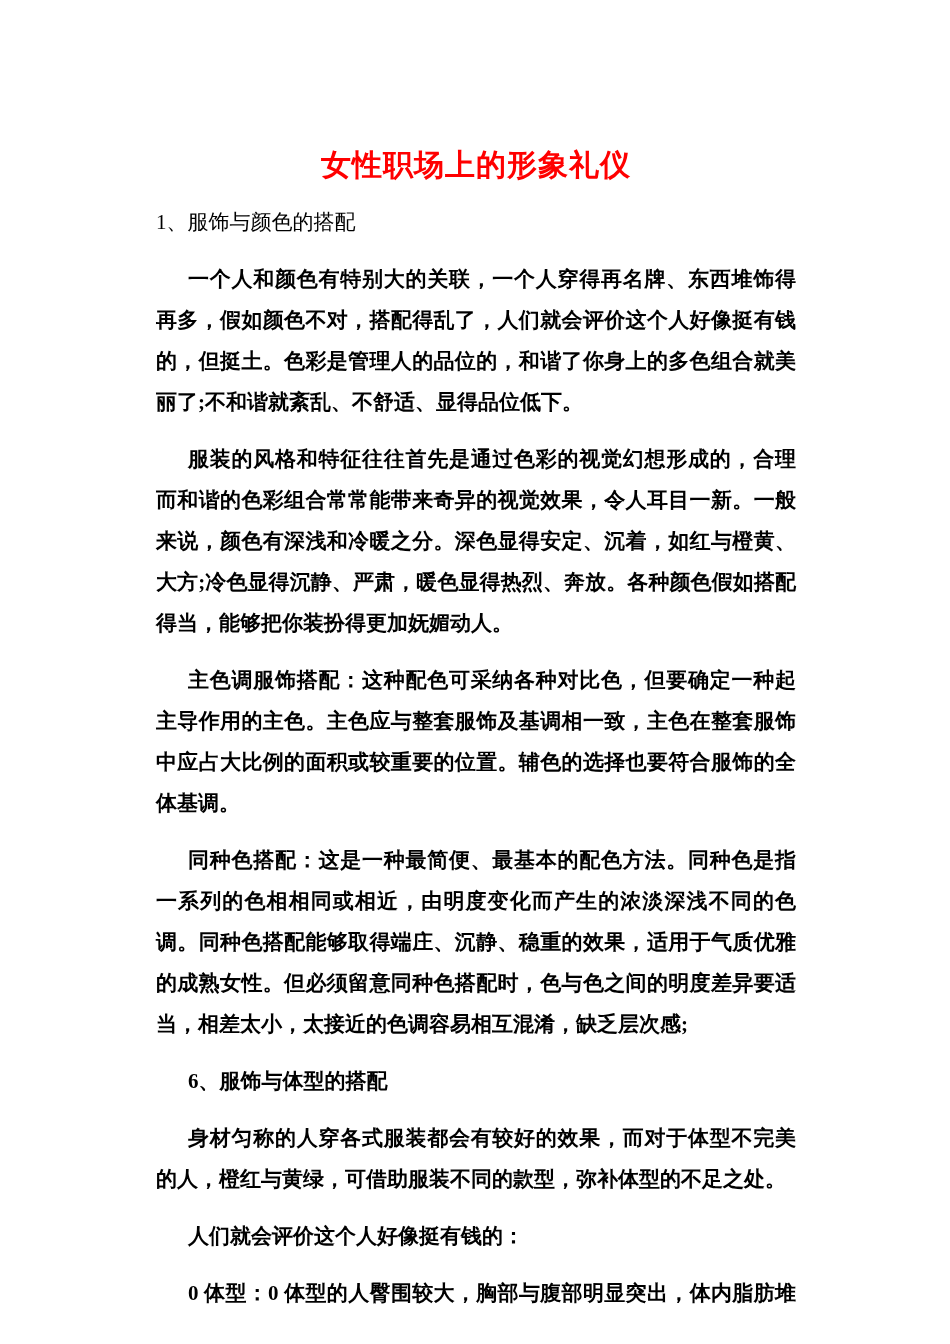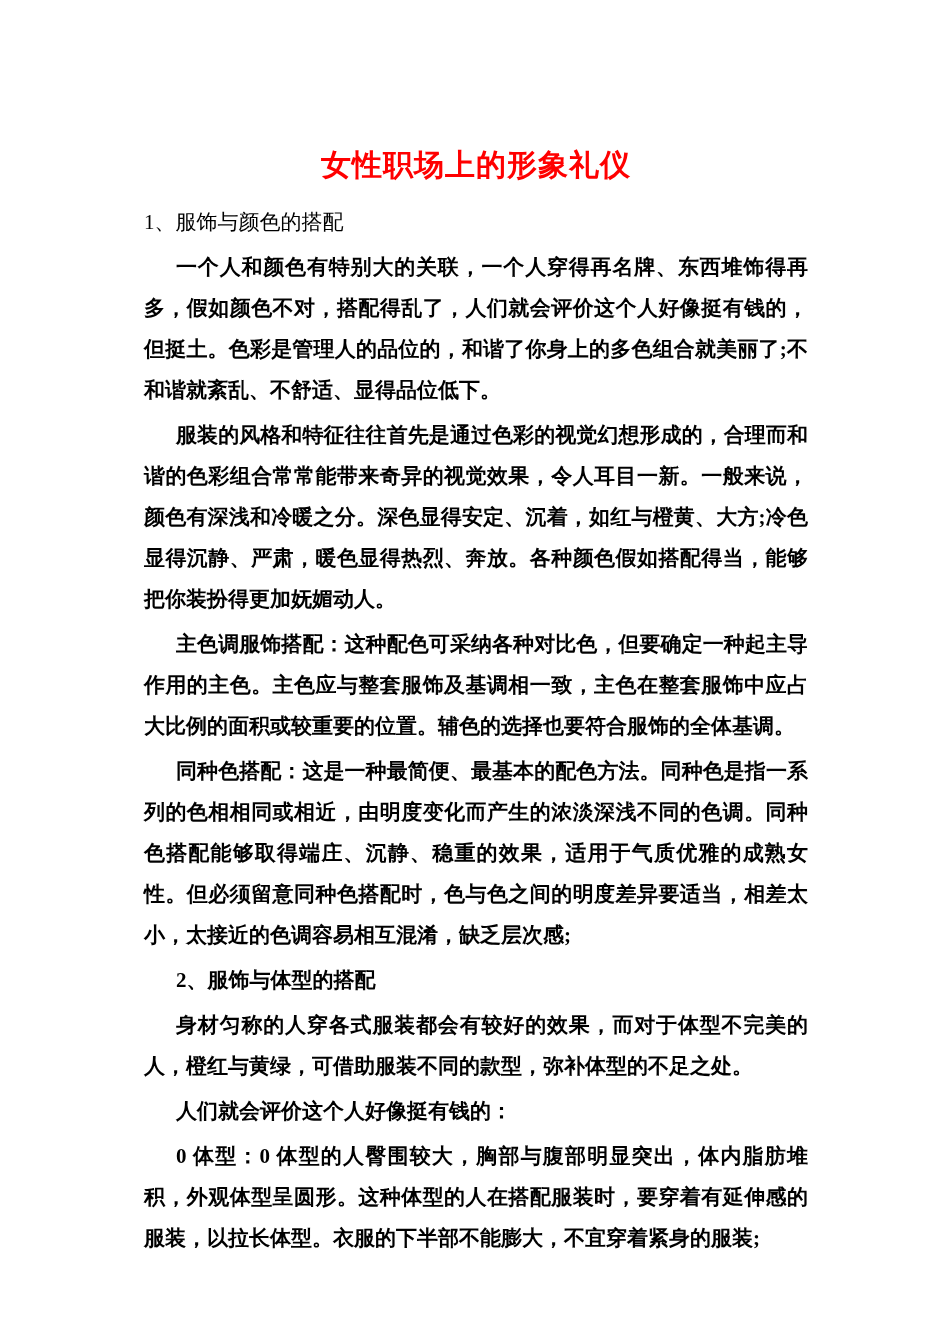--- a/index.html
+++ b/index.html
@@ -23,21 +23,21 @@
   }
   .doc-title {
     margin: 0 0 16px 0;
     font-size: 30px;
     line-height: 42px;
     font-weight: bold;
     text-align: center;
     letter-spacing: 1px;
   }
   .para {
-    margin: 4px;
+    margin: 16px;
     font-size: 21px;
     line-height: 41px;
     color: #000000;
     text-align: justify;
     text-justify: inter-ideograph;
     word-break: break-all;
   }
   .para.indent {
     text-indent: 32px;
     font-weight: bold;
@@ -54,21 +54,21 @@
 
     <p class="para indent">一个人和颜色有特别大的关联，一个人穿得再名牌、东西堆饰得再多，假如颜色不对，搭配得乱了，人们就会评价这个人好像挺有钱的，但挺土。色彩是管理人的品位的，和谐了你身上的多色组合就美丽了;不和谐就紊乱、不舒适、显得品位低下。</p>
 
     <p class="para indent">服装的风格和特征往往首先是通过色彩的视觉幻想形成的，合理而和谐的色彩组合常常能带来奇异的视觉效果，令人耳目一新。一般来说，颜色有深浅和冷暖之分。深色显得安定、沉着，如红与橙黄、大方;冷色显得沉静、严肃，暖色显得热烈、奔放。各种颜色假如搭配得当，能够把你装扮得更加妩媚动人。</p>
 
     <p class="para indent">主色调服饰搭配：这种配色可采纳各种对比色，但要确定一种起主导作用的主色。主色应与整套服饰及基调相一致，主色在整套服饰中应占大比例的面积或较重要的位置。辅色的选择也要符合服饰的全体基调。</p>
 
     <p class="para indent">同种色搭配：这是一种最简便、最基本的配色方法。同种色是指一系列的色相相同或相近，由明度变化而产生的浓淡深浅不同的色调。同种色搭配能够取得端庄、沉静、稳重的效果，适用于气质优雅的成熟女性。但必须留意同种色搭配时，色与色之间的明度差异要适当，相差太小，太接近的色调容易相互混淆，缺乏层次感;</p>
 
 
-    <p class="para indent">2、服饰与体型的搭配</p>
+    <p class="para indent">6、服饰与体型的搭配</p>
 
     <p class="para indent">身材匀称的人穿各式服装都会有较好的效果，而对于体型不完美的人，橙红与黄绿，可借助服装不同的款型，弥补体型的不足之处。</p>
 
     <p class="para indent">人们就会评价这个人好像挺有钱的：</p>
 
     <p class="para indent">0 体型：0 体型的人臀围较大，胸部与腹部明显突出，体内脂肪堆积，外观体型呈圆形。这种体型的人在搭配服装时，要穿着有延伸感的服装，以拉长体型。衣服的下半部不能膨大，不宜穿着紧身的服装;</p>
   </div>
 </div>
 
 </body></html>

